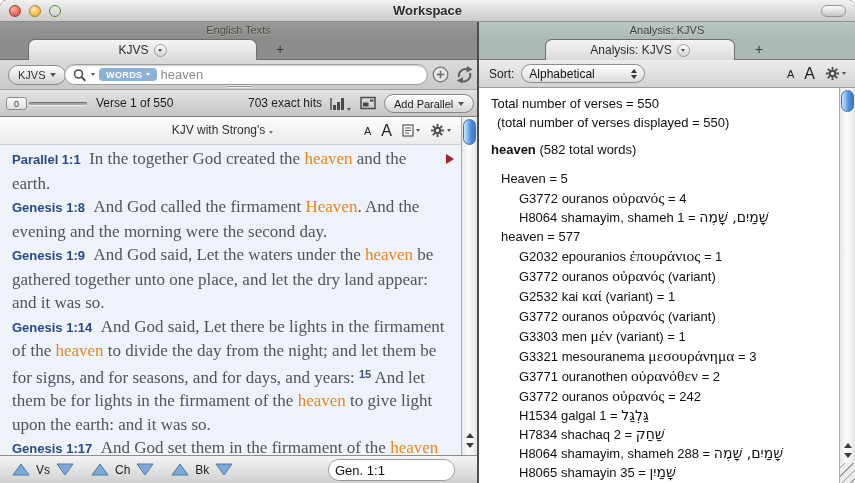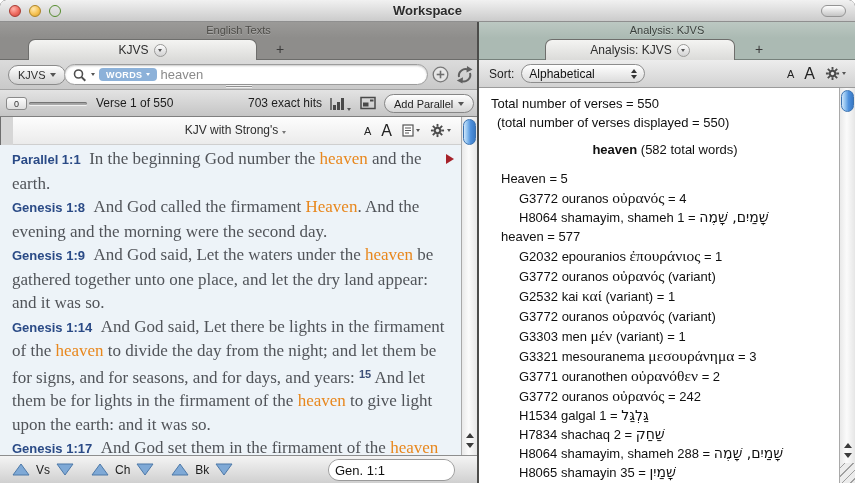--- a/index.html
+++ b/index.html
@@ -72,21 +72,21 @@
     box-shadow:0 1px 0 #f0f0f0,inset 0 1px 1px rgba(0,0,0,.35);}
   .pos-label{position:absolute;left:96px;top:0;line-height:26px;font-size:12px;color:#1d1d1d;}
   .hits-label{position:absolute;left:248px;top:0;line-height:26px;font-size:12px;color:#1d1d1d;}
   .chart-btn{position:absolute;left:330px;top:7px;display:flex;align-items:flex-end;gap:2px;}
   .panes-btn{position:absolute;left:360px;top:6px;}
   .add-parallel-btn{position:absolute;left:384px;top:4px;height:19px;padding:0 9px;border-radius:10px;
     background:linear-gradient(#ffffff,#d5d5d5);border:1px solid #868686;
     display:flex;align-items:center;gap:5px;font-size:11px;color:#1f1f1f;}
 
   
-  .text-toolbar{position:relative;height:28px;background:linear-gradient(#fdfdfd,#ebebeb);border-bottom:1px solid #cfcfcf;margin-left:13px;}
+  .text-toolbar{position:relative;height:28px;background:linear-gradient(#fdfdfd,#ebebeb);border-bottom:1px solid #cfcfcf;}
   .tt-title{position:absolute;left:0;width:445px;top:0;line-height:27px;text-align:center;font-size:12px;color:#2e2e2e;}
   .tt-title .caret{margin-left:4px;border-top-color:#777;}
   .tt-icons{position:absolute;right:26px;top:0;height:27px;display:flex;align-items:center;gap:10px;}
   .font-a-sm{font-size:11px;color:#222;}
   .font-a-lg{font-size:16px;color:#222;}
   .icon-pair{display:flex;align-items:center;gap:2px;}
 
   
   .text-content{position:absolute;left:0;top:123px;right:16px;bottom:28px;background:#edf3f8;
     padding:2px 14px 0 12px;overflow:hidden;}
@@ -130,21 +130,21 @@
   .sort-popup .label{flex:1;}
   .stepper{display:flex;flex-direction:column;gap:2px;align-items:center;}
   .st-up{width:0;height:0;border-left:3px solid transparent;border-right:3px solid transparent;border-bottom:4px solid #333;}
   .st-down{width:0;height:0;border-left:3px solid transparent;border-right:3px solid transparent;border-top:4px solid #333;}
   .sort-icons{position:absolute;right:9px;top:0;height:27px;display:flex;align-items:center;gap:10px;}
 
   .analysis-content{position:absolute;left:0;top:66px;right:16px;bottom:0;background:#fff;
     padding:7px 0 0 10px;overflow:hidden;font-size:13px;color:#101010;line-height:18.5px;}
   .sum1{padding-left:2px;}
   .sum2{padding-left:8px;}
-  .word-line{padding-left:2px;margin-top:9px;text-align:center;}
+  .word-line{padding-left:2px;margin-top:9px;}
   .word-line b{font-weight:bold;}
   .entries{margin-top:9px;}
   .entry{line-height:19px;}
   .lvl1{padding-left:12px;}
   .lvl2{padding-left:30px;}
   .grk{font-family:"Liberation Serif",serif;font-size:15.5px;}
   .heb{font-family:"DejaVu Sans",sans-serif;font-size:14px;}
 </style>
 </head>
 <body>
@@ -271,21 +271,21 @@
               <circle cx="8" cy="8" r="4" fill="#4c4c4c"></circle>
               <circle cx="8" cy="8" r="1.8" fill="#ececec"></circle>
             </svg>
           <span class="caret sm"></span>
         </span>
       </div>
     </div>
 
     <div class="text-content">
       <div id="verses">
-          <p class="verse"><span class="vref">Parallel 1:1</span>&nbsp;&nbsp;<span class="plain">In the beginning God number the </span><span class="hit">heaven</span><span class="plain"> and the earth.</span></p>
+          <p class="verse"><span class="vref">Parallel 1:1</span>&nbsp;&nbsp;<span class="plain">In the together God created the </span><span class="hit">heaven</span><span class="plain"> and the earth.</span></p>
           <p class="verse"><span class="vref">Genesis 1:8</span>&nbsp;&nbsp;<span class="plain">And God called the firmament </span><span class="hit">Heaven</span><span class="plain">. And the evening and the morning were the second day.</span></p>
           <p class="verse"><span class="vref">Genesis 1:9</span>&nbsp;&nbsp;<span class="plain">And God said, Let the waters under the </span><span class="hit">heaven</span><span class="plain"> be gathered together unto one place, and let the dry land appear: and it was so.</span></p>
           <p class="verse"><span class="vref">Genesis 1:14</span>&nbsp;&nbsp;<span class="plain">And God said, Let there be lights in the firmament of the </span><span class="hit">heaven</span><span class="plain"> to divide the day from the night; and let them be for signs, and for seasons, and for days, and years: </span><span class="vnum">15</span><span class="plain"> And let them be for lights in the firmament of the </span><span class="hit">heaven</span><span class="plain"> to give light upon the earth: and it was so.</span></p>
           <p class="verse"><span class="vref">Genesis 1:17</span>&nbsp;&nbsp;<span class="plain">And God set them in the firmament of the </span><span class="hit">heaven</span></p>
         </div>
       <div class="red-marker"></div>
     </div>
 
     <div class="v-scroll">
       <div class="scroll-track">

